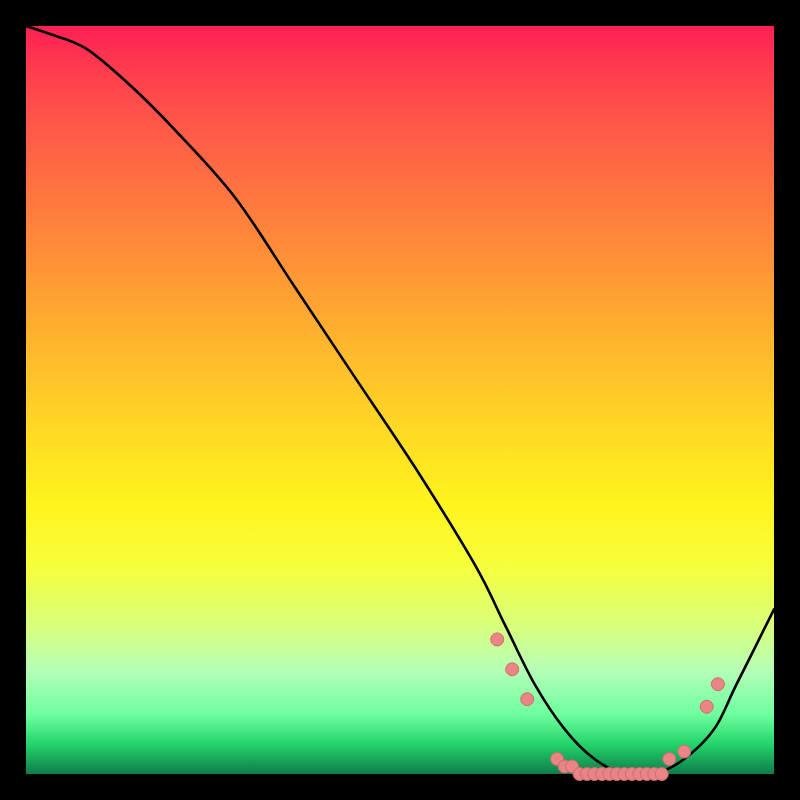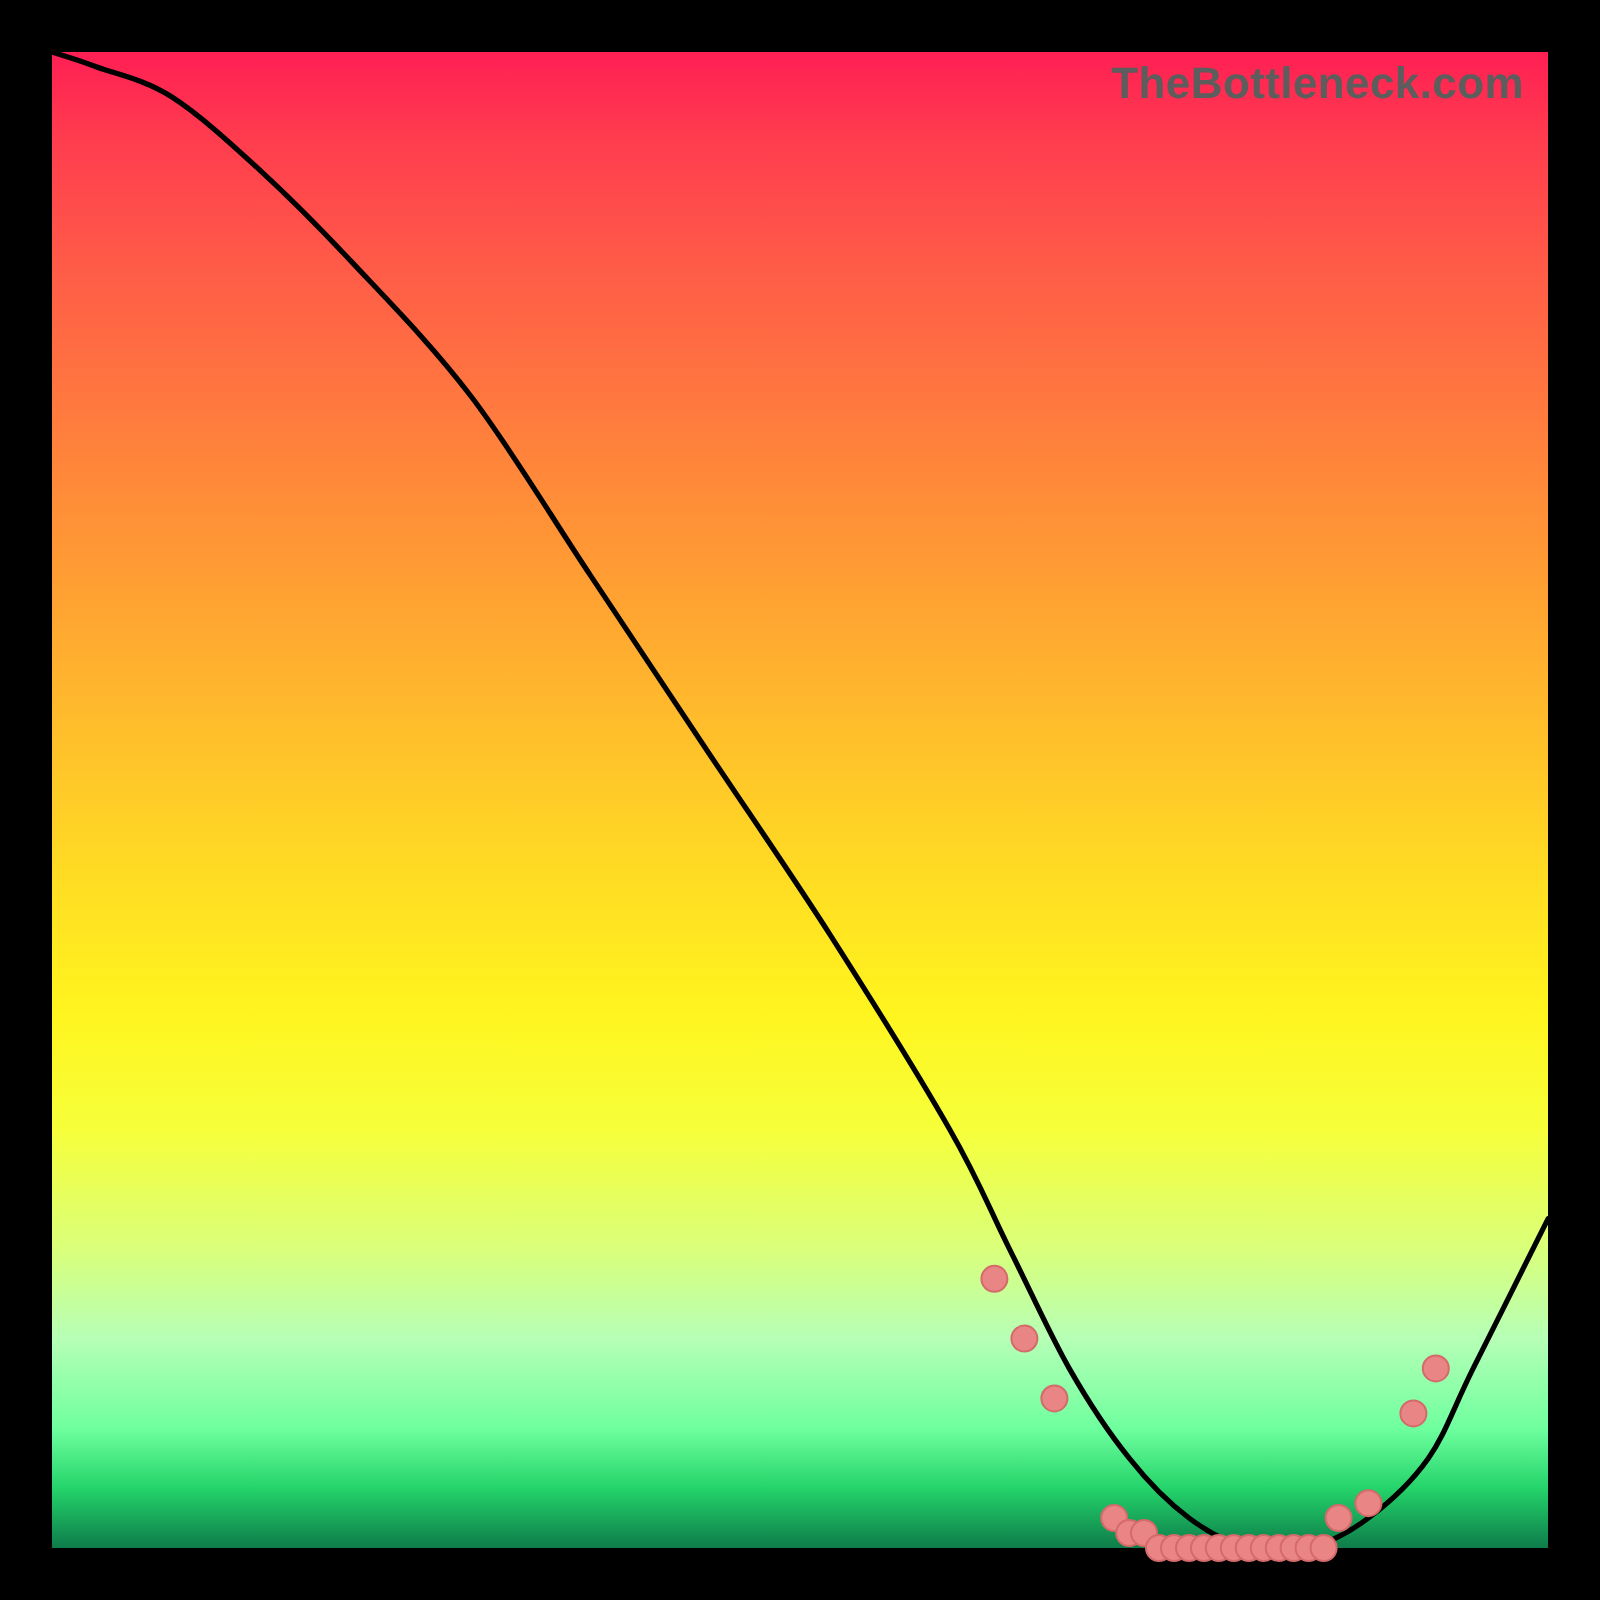--- a/index.html
+++ b/index.html
@@ -61,21 +61,20 @@
     overflow: visible;
     pointer-events: none;
   }
 </style>
 </head>
 <body>
 
 <div class="stage">
   <div class="plot">
 
-    <div class="attribution">TheBottleneck.com</div>
 
     <svg class="curve" viewBox="0 0 748 748" preserveAspectRatio="none">
       <path fill="none" stroke="#000000" stroke-width="2.6" stroke-linecap="round" id="curvePath" d="M 0.0 0.0 C 3.7 1.2, 12.5 3.7, 22.4 7.5 C 32.4 11.2, 46.1 13.7, 59.8 22.4 C 73.6 31.2, 89.8 46.1, 104.7 59.8 C 119.7 73.6, 132.1 86.0, 149.6 104.7 C 167.1 123.4, 189.5 145.9, 209.4 172.0 C 229.4 198.2, 249.3 231.9, 269.3 261.8 C 289.2 291.7, 309.2 321.6, 329.1 351.6 C 349.1 381.5, 369.0 410.2, 389.0 441.3 C 408.9 472.5, 433.8 512.4, 448.8 538.6 C 463.8 564.7, 468.7 578.5, 478.7 598.4 C 488.7 618.3, 498.7 640.8, 508.6 658.2 C 518.6 675.7, 528.6 690.7, 538.6 703.1 C 548.5 715.6, 558.5 725.6, 568.5 733.0 C 578.5 740.5, 588.4 745.5, 598.4 748.0 C 608.4 750.5, 618.3 750.5, 628.3 748.0 C 638.3 745.5, 648.3 740.5, 658.2 733.0 C 668.2 725.6, 679.4 715.6, 688.2 703.1 C 696.9 690.7, 700.6 678.2, 710.6 658.2 C 720.6 638.3, 741.8 595.9, 748.0 583.4"></path>
       <g id="dotsGroup">
           <circle cx="471.2" cy="613.4" r="6.5" fill="#e98585" stroke="#d46a6a" stroke-width="1"></circle>
           <circle cx="486.2" cy="643.3" r="6.5" fill="#e98585" stroke="#d46a6a" stroke-width="1"></circle>
           <circle cx="501.2" cy="673.2" r="6.5" fill="#e98585" stroke="#d46a6a" stroke-width="1"></circle>
           <circle cx="531.1" cy="733.0" r="6.5" fill="#e98585" stroke="#d46a6a" stroke-width="1"></circle>
           <circle cx="538.6" cy="740.5" r="6.5" fill="#e98585" stroke="#d46a6a" stroke-width="1"></circle>
           <circle cx="546.0" cy="740.5" r="6.5" fill="#e98585" stroke="#d46a6a" stroke-width="1"></circle>

